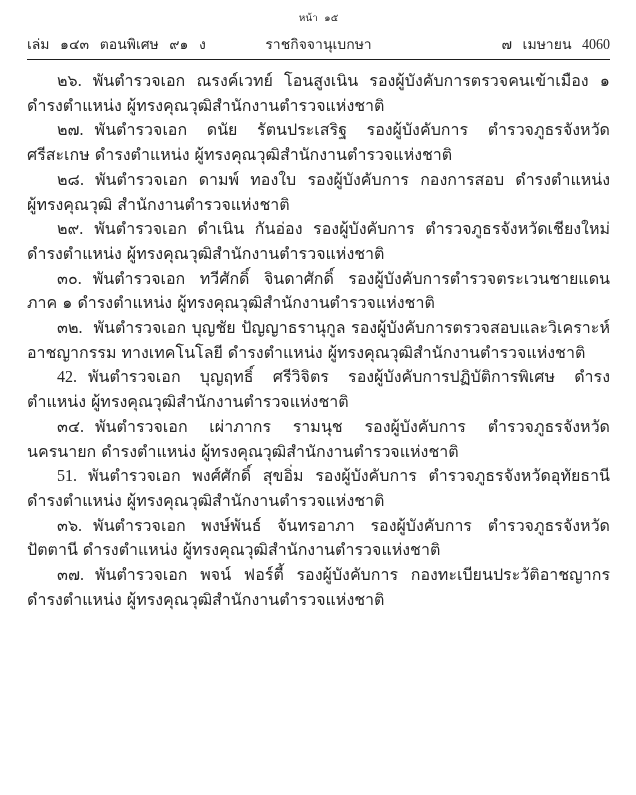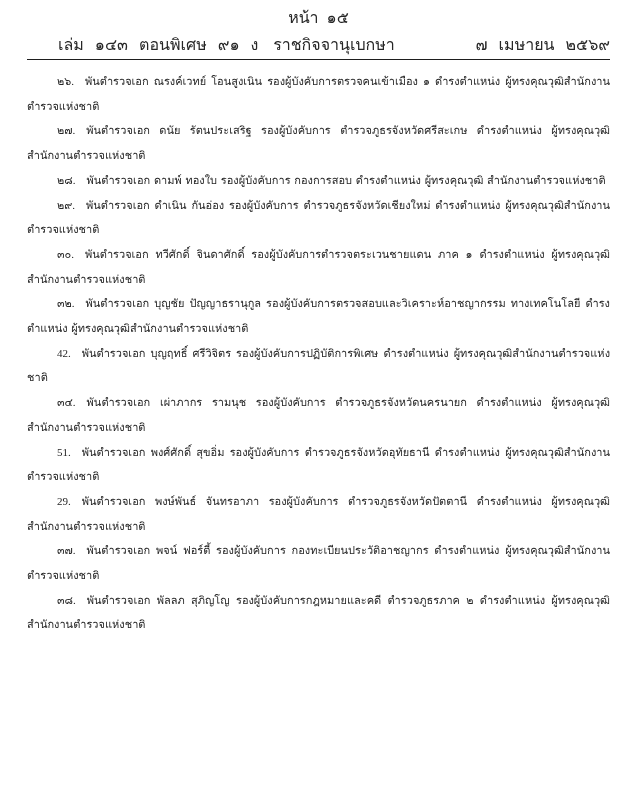--- a/index.html
+++ b/index.html
@@ -11,45 +11,44 @@
   .page {
     position: relative;
     width: 636px;
     height: 795px;
     background: #ffffff;
     padding: 6px 26px 0 27px;
     overflow: hidden;
   }
   .page-head {
     text-align: center;
-    font-size: 16px;
+    font-size: 10px;
     line-height: 24px;
     word-spacing: 4px;
   }
   .masthead {
     display: grid;
     grid-template-columns: 1fr auto 1fr;
     align-items: baseline;
-    font-size: 16px;
+    font-size: 14px;
     line-height: 24px;
     margin-top: 3px;
-    margin-left: 31px;
   }
   .masthead .vol  { justify-self: start; word-spacing: 7px; }
   .masthead .gz   { justify-self: center; }
   .masthead .dt   { justify-self: end; word-spacing: 7px; }
   .rule {
     border-bottom: 1.6px solid #1e1e1e;
     margin-top: 2px;
   }
   .entries {
     margin-top: 9px;
   }
   .entry {
-    font-size: 11px;
+    font-size: 16px;
     line-height: 24.7px;
     text-align: justify;
     text-indent: 30px;
     word-spacing: 1px;
   }
   .entry .no {
     margin-right: 11px;
   }
 </style>
 </head>
@@ -57,33 +56,32 @@
 
 <div class="page">
 
   <div class="page-head">
     <span>หน้า ๑๕</span>
   </div>
 
   <div class="masthead">
     <span class="vol">เล่ม ๑๔๓ ตอนพิเศษ ๙๑ ง</span>
     <span class="gz">ราชกิจจานุเบกษา</span>
-    <span class="dt">๗ เมษายน ๒๕๖๙</span>
+    <span class="dt">๗ เมษายน 4060</span>
   </div>
 
   <div class="rule"></div>
 
   <div class="entries">
     <p class="entry"><span class="no">๒๖.</span><span>พันตำรวจเอก ณรงค์เวทย์ โอนสูงเนิน รองผู้บังคับการตรวจคนเข้าเมือง ๑ ดำรงตำแหน่ง ผู้ทรงคุณวุฒิสำนักงานตำรวจแห่งชาติ</span></p>
     <p class="entry"><span class="no">๒๗.</span><span>พันตำรวจเอก ดนัย รัตนประเสริฐ รองผู้บังคับการ ตำรวจภูธรจังหวัดศรีสะเกษ ดำรงตำแหน่ง ผู้ทรงคุณวุฒิสำนักงานตำรวจแห่งชาติ</span></p>
     <p class="entry"><span class="no">๒๘.</span><span>พันตำรวจเอก ดามพ์ ทองใบ รองผู้บังคับการ กองการสอบ ดำรงตำแหน่ง ผู้ทรงคุณวุฒิ สำนักงานตำรวจแห่งชาติ</span></p>
     <p class="entry"><span class="no">๒๙.</span><span>พันตำรวจเอก ดำเนิน กันอ่อง รองผู้บังคับการ ตำรวจภูธรจังหวัดเชียงใหม่ ดำรงตำแหน่ง ผู้ทรงคุณวุฒิสำนักงานตำรวจแห่งชาติ</span></p>
     <p class="entry"><span class="no">๓๐.</span><span>พันตำรวจเอก ทวีศักดิ์ จินดาศักดิ์ รองผู้บังคับการตำรวจตระเวนชายแดน ภาค ๑ ดำรงตำแหน่ง ผู้ทรงคุณวุฒิสำนักงานตำรวจแห่งชาติ</span></p>
     <p class="entry"><span class="no">๓๒.</span><span>พันตำรวจเอก บุญชัย ปัญญาธรานุกูล รองผู้บังคับการตรวจสอบและวิเคราะห์อาชญากรรม ทางเทคโนโลยี ดำรงตำแหน่ง ผู้ทรงคุณวุฒิสำนักงานตำรวจแห่งชาติ</span></p>
     <p class="entry"><span class="no">42.</span><span>พันตำรวจเอก บุญฤทธิ์ ศรีวิจิตร รองผู้บังคับการปฏิบัติการพิเศษ ดำรงตำแหน่ง ผู้ทรงคุณวุฒิสำนักงานตำรวจแห่งชาติ</span></p>
     <p class="entry"><span class="no">๓๔.</span><span>พันตำรวจเอก เผ่าภากร รามนุช รองผู้บังคับการ ตำรวจภูธรจังหวัดนครนายก ดำรงตำแหน่ง ผู้ทรงคุณวุฒิสำนักงานตำรวจแห่งชาติ</span></p>
     <p class="entry"><span class="no">51.</span><span>พันตำรวจเอก พงศ์ศักดิ์ สุขอิ่ม รองผู้บังคับการ ตำรวจภูธรจังหวัดอุทัยธานี ดำรงตำแหน่ง ผู้ทรงคุณวุฒิสำนักงานตำรวจแห่งชาติ</span></p>
-    <p class="entry"><span class="no">29.</span><span>พันตำรวจเอก พงษ์พันธ์ จันทรอาภา รองผู้บังคับการ ตำรวจภูธรจังหวัดปัตตานี ดำรงตำแหน่ง ผู้ทรงคุณวุฒิสำนักงานตำรวจแห่งชาติ</span></p>
+    <p class="entry"><span class="no">๓๖.</span><span>พันตำรวจเอก พงษ์พันธ์ จันทรอาภา รองผู้บังคับการ ตำรวจภูธรจังหวัดปัตตานี ดำรงตำแหน่ง ผู้ทรงคุณวุฒิสำนักงานตำรวจแห่งชาติ</span></p>
     <p class="entry"><span class="no">๓๗.</span><span>พันตำรวจเอก พจน์ ฟอร์ตี้ รองผู้บังคับการ กองทะเบียนประวัติอาชญากร ดำรงตำแหน่ง ผู้ทรงคุณวุฒิสำนักงานตำรวจแห่งชาติ</span></p>
-    <p class="entry"><span class="no">๓๘.</span><span>พันตำรวจเอก พัลลภ สุภิญโญ รองผู้บังคับการกฎหมายและคดี ตำรวจภูธรภาค ๒ ดำรงตำแหน่ง ผู้ทรงคุณวุฒิสำนักงานตำรวจแห่งชาติ</span></p>
   </div>
 
 </div>
 
 </body></html>

